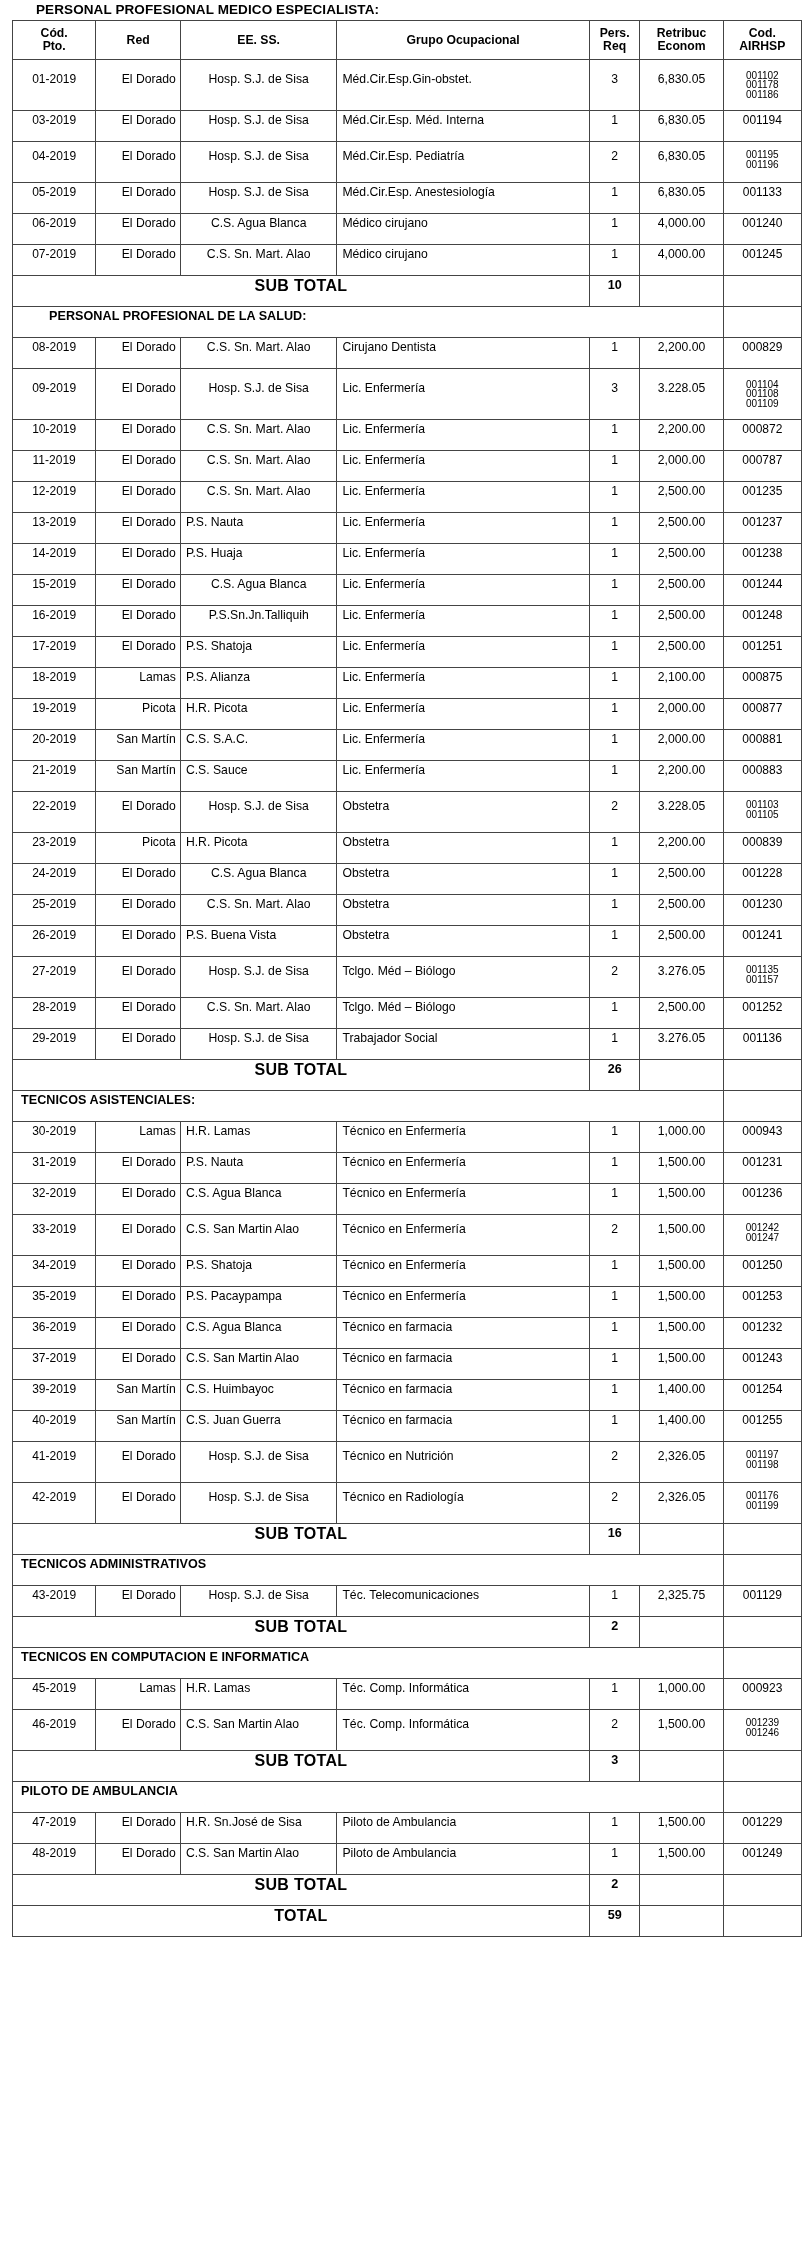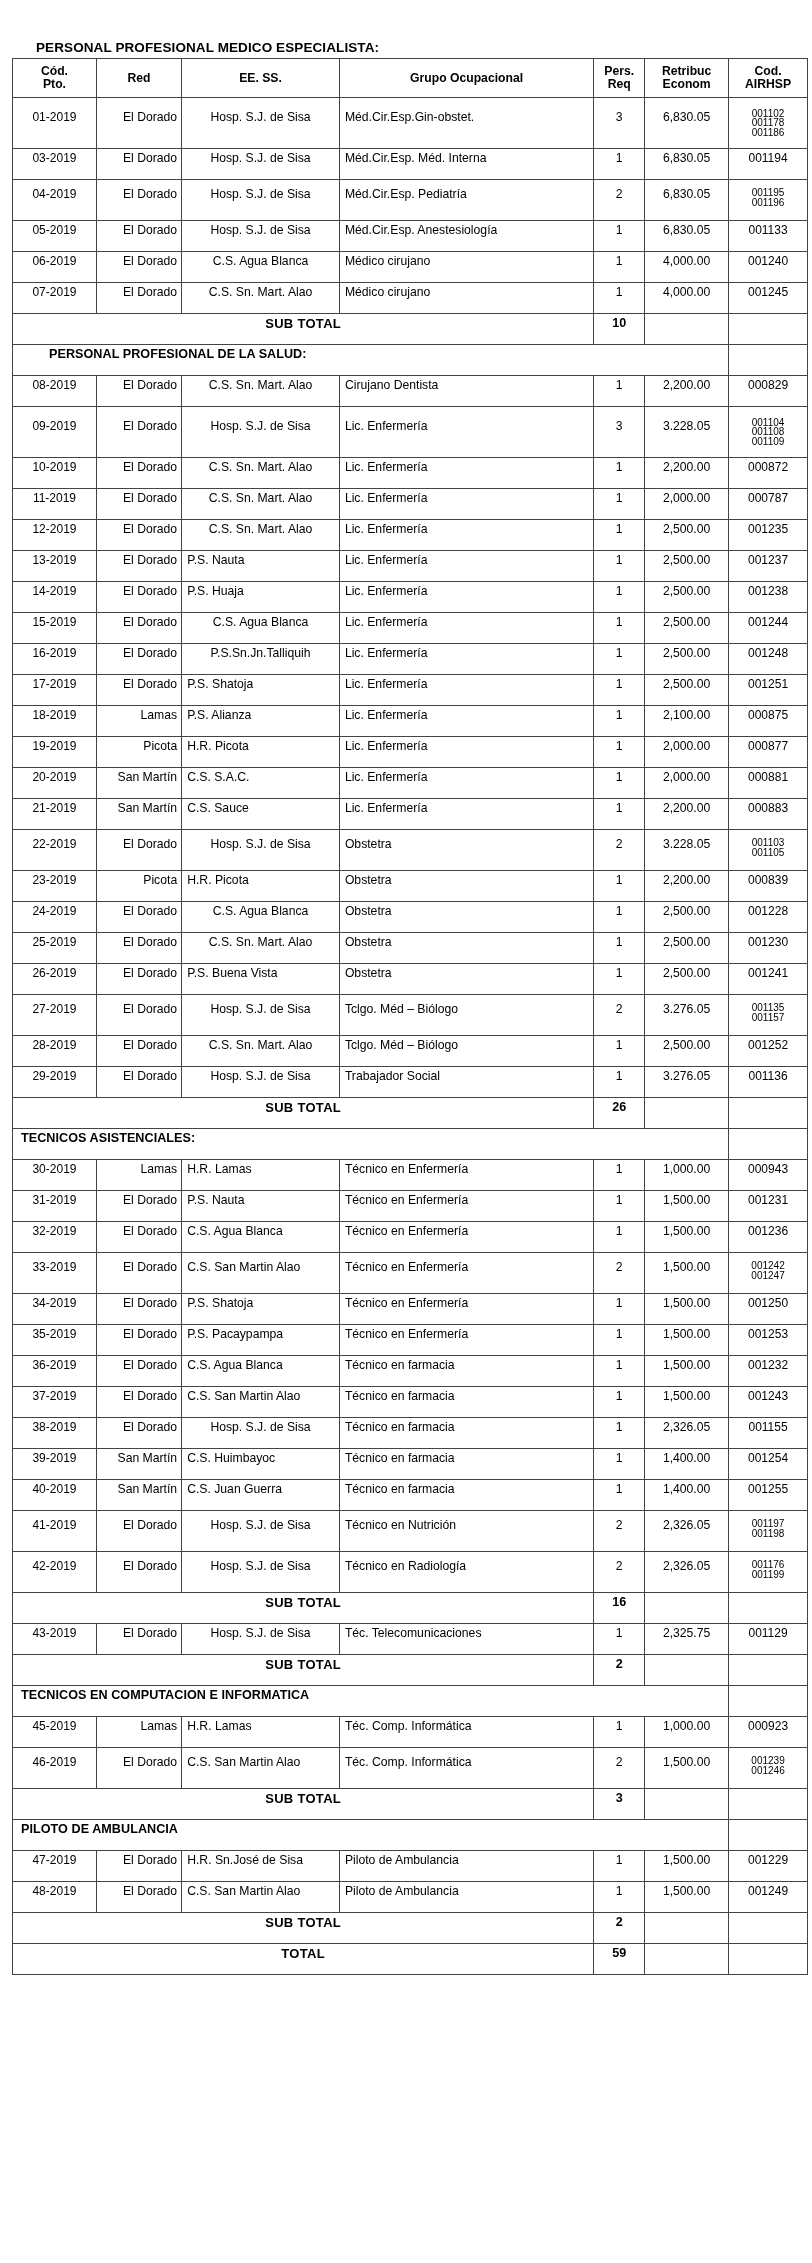--- a/index.html
+++ b/index.html
@@ -9,23 +9,22 @@
   }
   body {
     width: 812px;
     font-family: "Liberation Sans", sans-serif;
     color: #000000;
     -webkit-font-smoothing: antialiased;
   }
   .page {
     width: 812px;
     box-sizing: border-box;
-    padding: 0 4px 0 12px;
+    padding: 0 10px 0 12px;
     position: relative;
-    margin-top: 38px;
   }
   .doc-title {
     font-size: 13.5px;
     font-weight: bold;
     letter-spacing: 0.1px;
     padding: 3px 0 3px 24px;
     line-height: 14px;
   }
   table.sheet {
     border-collapse: collapse;
@@ -80,21 +79,21 @@
   td.valign-top   { vertical-align: top; }
   td.valign-bot   { vertical-align: bottom; }
   td.valign-mid   { vertical-align: middle; }
 
   tr.subtotal-row td {
     height: 30px;
   }
   .subtotal-label {
     text-align: center;
     font-weight: bold;
-    font-size: 13px;
+    font-size: 16px;
     letter-spacing: 0.3px;
   }
   .subtotal-val {
     text-align: center;
     font-weight: bold;
     font-size: 12.6px;
   }
   tr.section-row td { height: 26px; }
   .section-label {
     font-weight: bold;
@@ -998,43 +997,20 @@
           </td>
           <td class="valign-mid">
             <span class="cell r-retrib">1,500.00</span>
           </td>
           <td class="valign-mid">
             <span class="cell r-airhsp">001243</span>
           </td>
         </tr>
         <tr class="data-row ">
           <td class="valign-mid">
-            <span class="cell r-cod">38-2019</span>
-          </td>
-          <td class="valign-mid">
-            <span class="cell r-red">El Dorado</span>
-          </td>
-          <td class="valign-mid">
-            <span class="cell r-ee">Hosp. S.J. de Sisa</span>
-          </td>
-          <td class="valign-bot">
-            <span class="cell r-grupo">Técnico en farmacia</span>
-          </td>
-          <td class="valign-mid">
-            <span class="cell r-pers">1</span>
-          </td>
-          <td class="valign-mid">
-            <span class="cell r-retrib">2,326.05</span>
-          </td>
-          <td class="valign-mid">
-            <span class="cell r-airhsp">001155</span>
-          </td>
-        </tr>
-        <tr class="data-row ">
-          <td class="valign-mid">
             <span class="cell r-cod">39-2019</span>
           </td>
           <td class="valign-mid">
             <span class="cell r-red">San Martín</span>
           </td>
           <td class="valign-mid">
             <span class="cell r-ee lft">C.S. Huimbayoc</span>
           </td>
           <td class="valign-mid">
             <span class="cell r-grupo">Técnico en farmacia</span>
@@ -1121,20 +1097,26 @@
           </td>
         </tr>
         <tr class="subtotal-row">
           <td colspan="4">
             <span class="cell subtotal-label">SUB TOTAL</span>
           </td>
           <td class="valign-mid">
             <span class="cell subtotal-val">16</span>
           </td>
           <td></td>
+          <td></td>
+        </tr>
+        <tr class="section-row">
+          <td colspan="6">
+            <span class="cell section-label">TECNICOS ADMINISTRATIVOS</span>
+          </td>
           <td></td>
         </tr>
         <tr class="data-row ">
           <td class="valign-mid">
             <span class="cell r-cod">43-2019</span>
           </td>
           <td class="valign-mid">
             <span class="cell r-red">El Dorado</span>
           </td>
           <td class="valign-mid">

